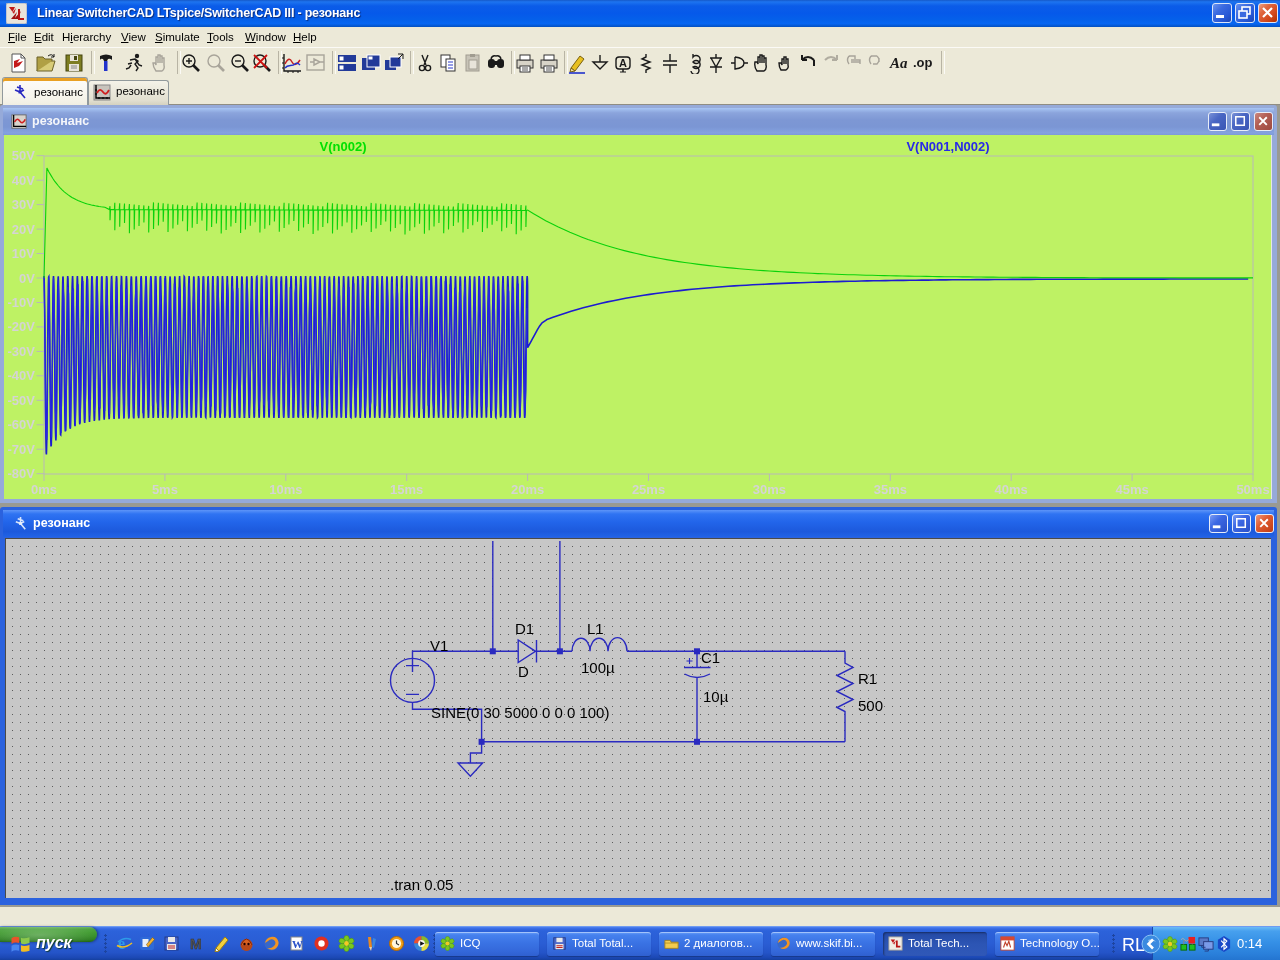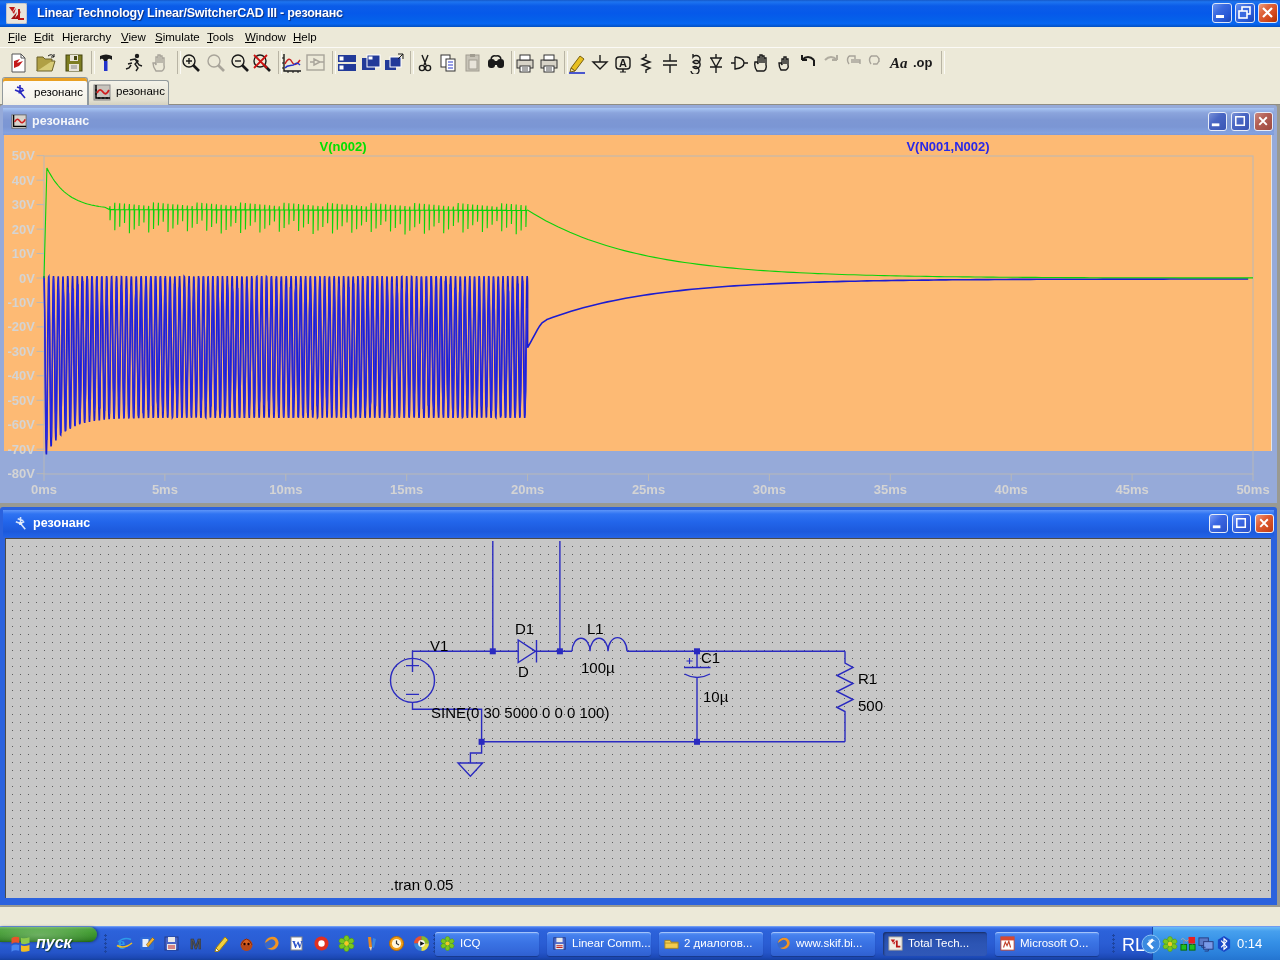--- a/index.html
+++ b/index.html
@@ -38,21 +38,21 @@
 #mdi{left:0;top:105px;width:1280px;height:802px;background:#9a9a92}
 
 #wavewin{left:0;top:0;width:1277px;height:398px;background:#96aad9;border-radius:3px 3px 0 0}
 #wavetitle{left:3px;top:3px;width:1271px;height:27px;
   background:linear-gradient(180deg,#a8c6f4 0%,#8ba4dc 18%,#7d97d4 45%,#7b96d4 70%,#84a2e0 92%,#7e9ad8 100%)}
 #wavetitle .wt{position:absolute;left:29px;top:6px;color:#f4f6fa;font-weight:bold;font-size:12.5px}
 .cap2{width:19px;height:19px;top:4px;border-radius:3px;border:1px solid #e8edf8;
   box-sizing:border-box;position:absolute}
 .cap2b{background:linear-gradient(135deg,#7a92d8 0%,#4a67c4 40%,#3a55b4 100%)}
 .cap2r{background:linear-gradient(135deg,#cc8880 0%,#b35f55 40%,#9e4a40 100%)}
-#waveplot{left:4px;top:30px;width:1267px;height:316px;background:#fdba74;border-right:1px solid #e6e6e6}
+#waveplot{left:4px;top:30px;width:1267px;height:364px;background:#bef264;border-right:1px solid #e6e6e6}
 
 #schwin{left:0;top:402px;width:1277px;height:398px;background:#2b62de;border-radius:3px 3px 0 0}
 #schtitle{left:3px;top:3px;width:1271px;height:27px;
   background:linear-gradient(180deg,#5d95f8 0%,#2f73f2 15%,#2265ea 45%,#1c59dc 80%,#2163e6 100%)}
 #schtitle .wt{position:absolute;left:30px;top:6px;color:#fff;font-weight:bold;font-size:12.5px}
 .cap3b{background:linear-gradient(135deg,#7a9bf4 0%,#3c68e4 40%,#2a50c8 100%)}
 .cap3r{background:linear-gradient(135deg,#f09878 0%,#e05c32 40%,#c03c14 100%)}
 #schplot{left:5px;top:31px;width:1266px;height:360px;background:#c7c7c7;
   border-top:1px solid #4a4a48;border-left:1px solid #4a4a48;box-sizing:border-box;
   background-image:radial-gradient(circle at .5px .5px,#5c5c5c .58px,rgba(0,0,0,0) .85px);
@@ -89,21 +89,21 @@
 </style>
 </head>
 <body>
 <div class="a" id="titlebar">
  <svg class="a" style="left:6px;top:3px" width="21" height="21" viewBox="0 0 21 21">
   <rect x="0" y="0" width="21" height="21" rx="2" fill="#e8e4da" stroke="#98a8c8"></rect>
   <path d="M3 4 L9 4 L6 10 L10 5 L8 11 Z" fill="#c01818"></path>
   <path d="M5 16 L11 9 L9 15 L15 8 L12 16 Z" fill="#a01010"></path>
   <path d="M12 17 L18 17 L18 15 L14 15 L14 6 L12 6 Z" fill="#b81414"></path>
  </svg>
- <div class="a" id="titletext">Linear Technology Linear/SwitcherCAD III - резонанс</div>
+ <div class="a" id="titletext">Linear SwitcherCAD LTspice/SwitcherCAD III - резонанс</div>
  <div class="a cap capb" style="left:1212px">
       <svg width="18" height="18" viewBox="0 0 18 18">
         <rect x="3" y="11" width="8" height="3" fill="#fff"></rect>
       </svg>
     </div>
  <div class="a cap capb" style="left:1235px">
       <svg width="18" height="18" viewBox="0 0 18 18">
         <rect x="6" y="3" width="8" height="7" fill="none" stroke="#fff" stroke-width="1.6"></rect>
         <rect x="3" y="7" width="8" height="7" fill="#3b6ae0" stroke="#fff" stroke-width="1.6"></rect>
       </svg>
@@ -636,21 +636,21 @@
     </div>
 <div class="tbtn" style="left:547px">
       <span class="ic">
         <svg width="15" height="15" viewBox="0 0 17 17">
           <rect x="2" y="2" width="13" height="13" fill="#4a66c8" stroke="#223a88"></rect>
           <rect x="5" y="2" width="7" height="5" fill="#e8e8e8"></rect>
           <rect x="4" y="9" width="9" height="6" fill="#e8e8e8"></rect>
           <path d="M5 11 h7 M5 13 h7" stroke="#c02020" stroke-width="1.2"></path>
         </svg>
       </span>
-      <span class="tx">Linear Comm...</span>
+      <span class="tx">Total Total...</span>
     </div>
 <div class="tbtn" style="left:659px">
       <span class="ic">
         <svg width="15" height="15" viewBox="0 0 17 17">
           <path d="M1 5 L7 5 L8 7 L16 7 L16 14 L1 14 Z" fill="#f2cc50" stroke="#a8841a"></path>
           <path d="M1 8 L16 8" stroke="#a8841a" stroke-width=".8"></path>
         </svg>
       </span>
       <span class="tx">2 диалогов...</span>
     </div>
@@ -674,21 +674,21 @@
       <span class="tx">Total Tech...</span>
     </div>
 <div class="tbtn" style="left:995px">
       <span class="ic">
         <svg width="15" height="15" viewBox="0 0 17 17">
           <rect x="1" y="1" width="15" height="15" fill="#fff" stroke="#c04028"></rect>
           <rect x="1" y="1" width="15" height="4" fill="#d84830"></rect>
           <path d="M4 13 L6 7 L8 11 L10 6 L12 13" stroke="#c04028" stroke-width="1.3" fill="none"></path>
         </svg>
       </span>
-      <span class="tx">Microsoft O...</span>
+      <span class="tx">Technology O...</span>
     </div>
 <div class="a" id="tray"></div>
 <div class="qsep" style="left:1112px"></div>
 <div class="a" id="rl">RL</div>
 <svg class="a" style="left:1141px;top:7px" width="20" height="20" viewBox="0 0 20 20">
       <circle cx="10" cy="10" r="9" fill="#3a8ae0"></circle>
       <circle cx="10" cy="10" r="9" fill="none" stroke="#8cc4f4" stroke-width="1"></circle>
       <path d="M7 6 Q13 4 15 8 Q12 6 8 8 Z" fill="#a8d0f4" opacity=".8"></path>
       <path d="M12 5.5 L7.5 10 L12 14.5" stroke="#fff" stroke-width="2.6" fill="none"></path>
     </svg>

